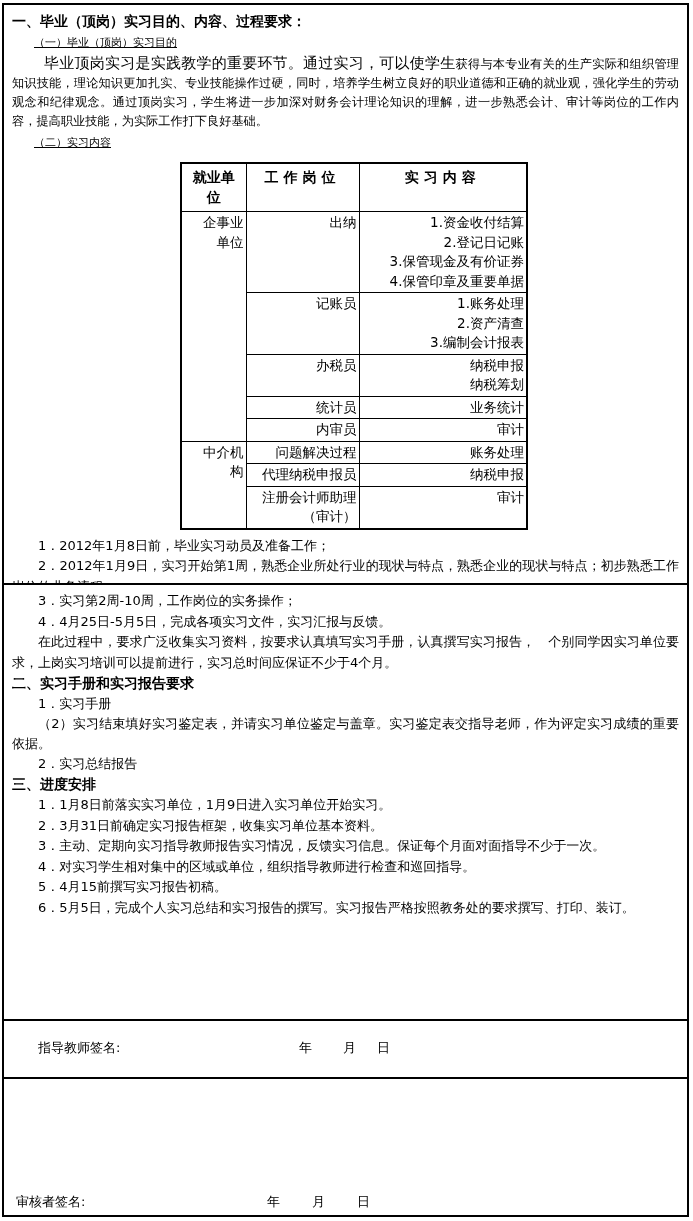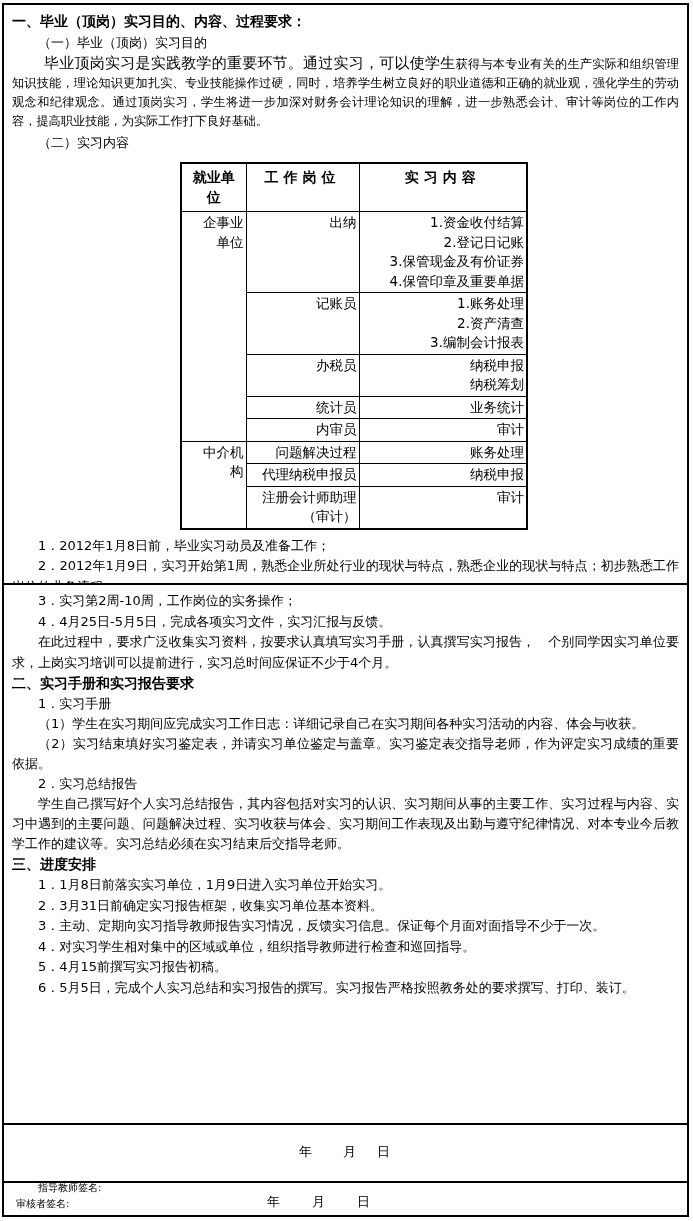--- a/index.html
+++ b/index.html
@@ -7,29 +7,29 @@
     width:693px; height:1221px; position:relative; background:#ffffff;
     font-family:"DejaVu Sans", sans-serif; color:#000;
   }
   .frame {
     position:absolute; left:2px; top:3px; width:687px; height:1214px;
     border:2px solid #000; box-sizing:border-box;
     display:flex; flex-direction:column;
   }
   .row-main1 { height:580px; border-bottom:2px solid #000; box-sizing:border-box;
     padding:5px 8px 0 8px; overflow:hidden; }
-  .row-main2 { height:540px; border-bottom:2px solid #000; box-sizing:border-box;
+  .row-main2 { height:436px; border-bottom:2px solid #000; box-sizing:border-box;
     padding:6px 8px 0 8px; overflow:hidden; }
   .row-sig1 { height:58px; border-bottom:2px solid #000; box-sizing:border-box;
     position:relative; }
   .row-sig2 { flex:1; position:relative; }
 
   p { margin:0; }
   .h-sec { font-size:14px; font-weight:bold; line-height:22px; }
-  .sub { font-size:13px; line-height:22px; text-indent:2em; }
+  .sub { font-size:11px; line-height:22px; text-indent:2em;text-decoration:underline; }
   .intro { line-height:17px; text-indent:2em; text-align:justify; margin-bottom:2px; }
   .intro .lead { font-size:15px; }
   .intro .rest { font-size:12.2px; }
   .item { font-size:13px; line-height:20.5px; text-indent:2em; text-align:justify; }
   .para { font-size:13px; line-height:20px; text-indent:2em; text-align:justify; }
 
   table.itab {
     border-collapse:collapse; border:2px solid #000;
     margin:8px 0 6px 168px; table-layout:fixed;
   }
@@ -38,21 +38,21 @@
     vertical-align:top; box-sizing:border-box; padding:1px 2px;text-align:right;
   }
   table.itab th { font-weight:bold; font-size:14px; text-align:center;
     white-space:pre-line; padding:4px 2px; }
   th.c2, th.c3 { letter-spacing:5px; }
   col.c1 { width:65px; } col.c2 { width:113px; } col.c3 { width:168px; }
   td.employer { text-align:center; white-space:pre-line; padding-top:3px; }
   td.pos { text-align:center; padding:1px 8px; }
   td.duty { text-align:left; white-space:pre-line; padding-left:3px; }
 
-  .sig-label { position:absolute; font-size:10px;margin-top:38px; }
+  .sig-label { position:absolute; font-size:13px; }
   .sig-ymd { position:absolute; font-size:13px; }
 </style>
 </head>
 <body>
 
 <div class="page">
   <div class="frame">
 
     <div class="row-main1">
       <p class="h-sec">一、毕业（顶岗）实习目的、内容、过程要求：</p>
@@ -123,24 +123,22 @@
       <p class="item">1．2012年1月8日前，毕业实习动员及准备工作；</p>
       <p class="item">2．2012年1月9日，实习开始第1周，熟悉企业所处行业的现状与特点，熟悉企业的现状与特点；初步熟悉工作岗位的业务流程；</p>
     </div>
 
     <div class="row-main2">
       <p class="item">3．实习第2周-10周，工作岗位的实务操作；</p>
       <p class="item">4．4月25日-5月5日，完成各项实习文件，实习汇报与反馈。</p>
       <p class="item">在此过程中，要求广泛收集实习资料，按要求认真填写实习手册，认真撰写实习报告，　个别同学因实习单位要求，上岗实习培训可以提前进行，实习总时间应保证不少于4个月。</p>
       <p class="h-sec" style="line-height:21px">二、实习手册和实习报告要求</p>
       <p class="para">1．实习手册</p>
-      <p class="para">（1）学生在实习期间应完成实习工作日志：详细记录自己在实习期间各种实习活动的内容、体会与收获。</p>
       <p class="para">（2）实习结束填好实习鉴定表，并请实习单位鉴定与盖章。实习鉴定表交指导老师，作为评定实习成绩的重要依据。</p>
       <p class="para">2．实习总结报告</p>
-      <p class="para">学生自己撰写好个人实习总结报告，其内容包括对实习的认识、实习期间从事的主要工作、实习过程与内容、实习中遇到的主要问题、问题解决过程、实习收获与体会、实习期间工作表现及出勤与遵守纪律情况、对本专业今后教学工作的建议等。实习总结必须在实习结束后交指导老师。</p>
       <p class="h-sec" style="line-height:21px">三、进度安排</p>
       <p class="item">1．1月8日前落实实习单位，1月9日进入实习单位开始实习。</p>
       <p class="item">2．3月31日前确定实习报告框架，收集实习单位基本资料。</p>
       <p class="item">3．主动、定期向实习指导教师报告实习情况，反馈实习信息。保证每个月面对面指导不少于一次。</p>
       <p class="item">4．对实习学生相对集中的区域或单位，组织指导教师进行检查和巡回指导。</p>
       <p class="item">5．4月15前撰写实习报告初稿。</p>
       <p class="item">6．5月5日，完成个人实习总结和实习报告的撰写。实习报告严格按照教务处的要求撰写、打印、装订。</p>
     </div>
 
     <div class="row-sig1">

